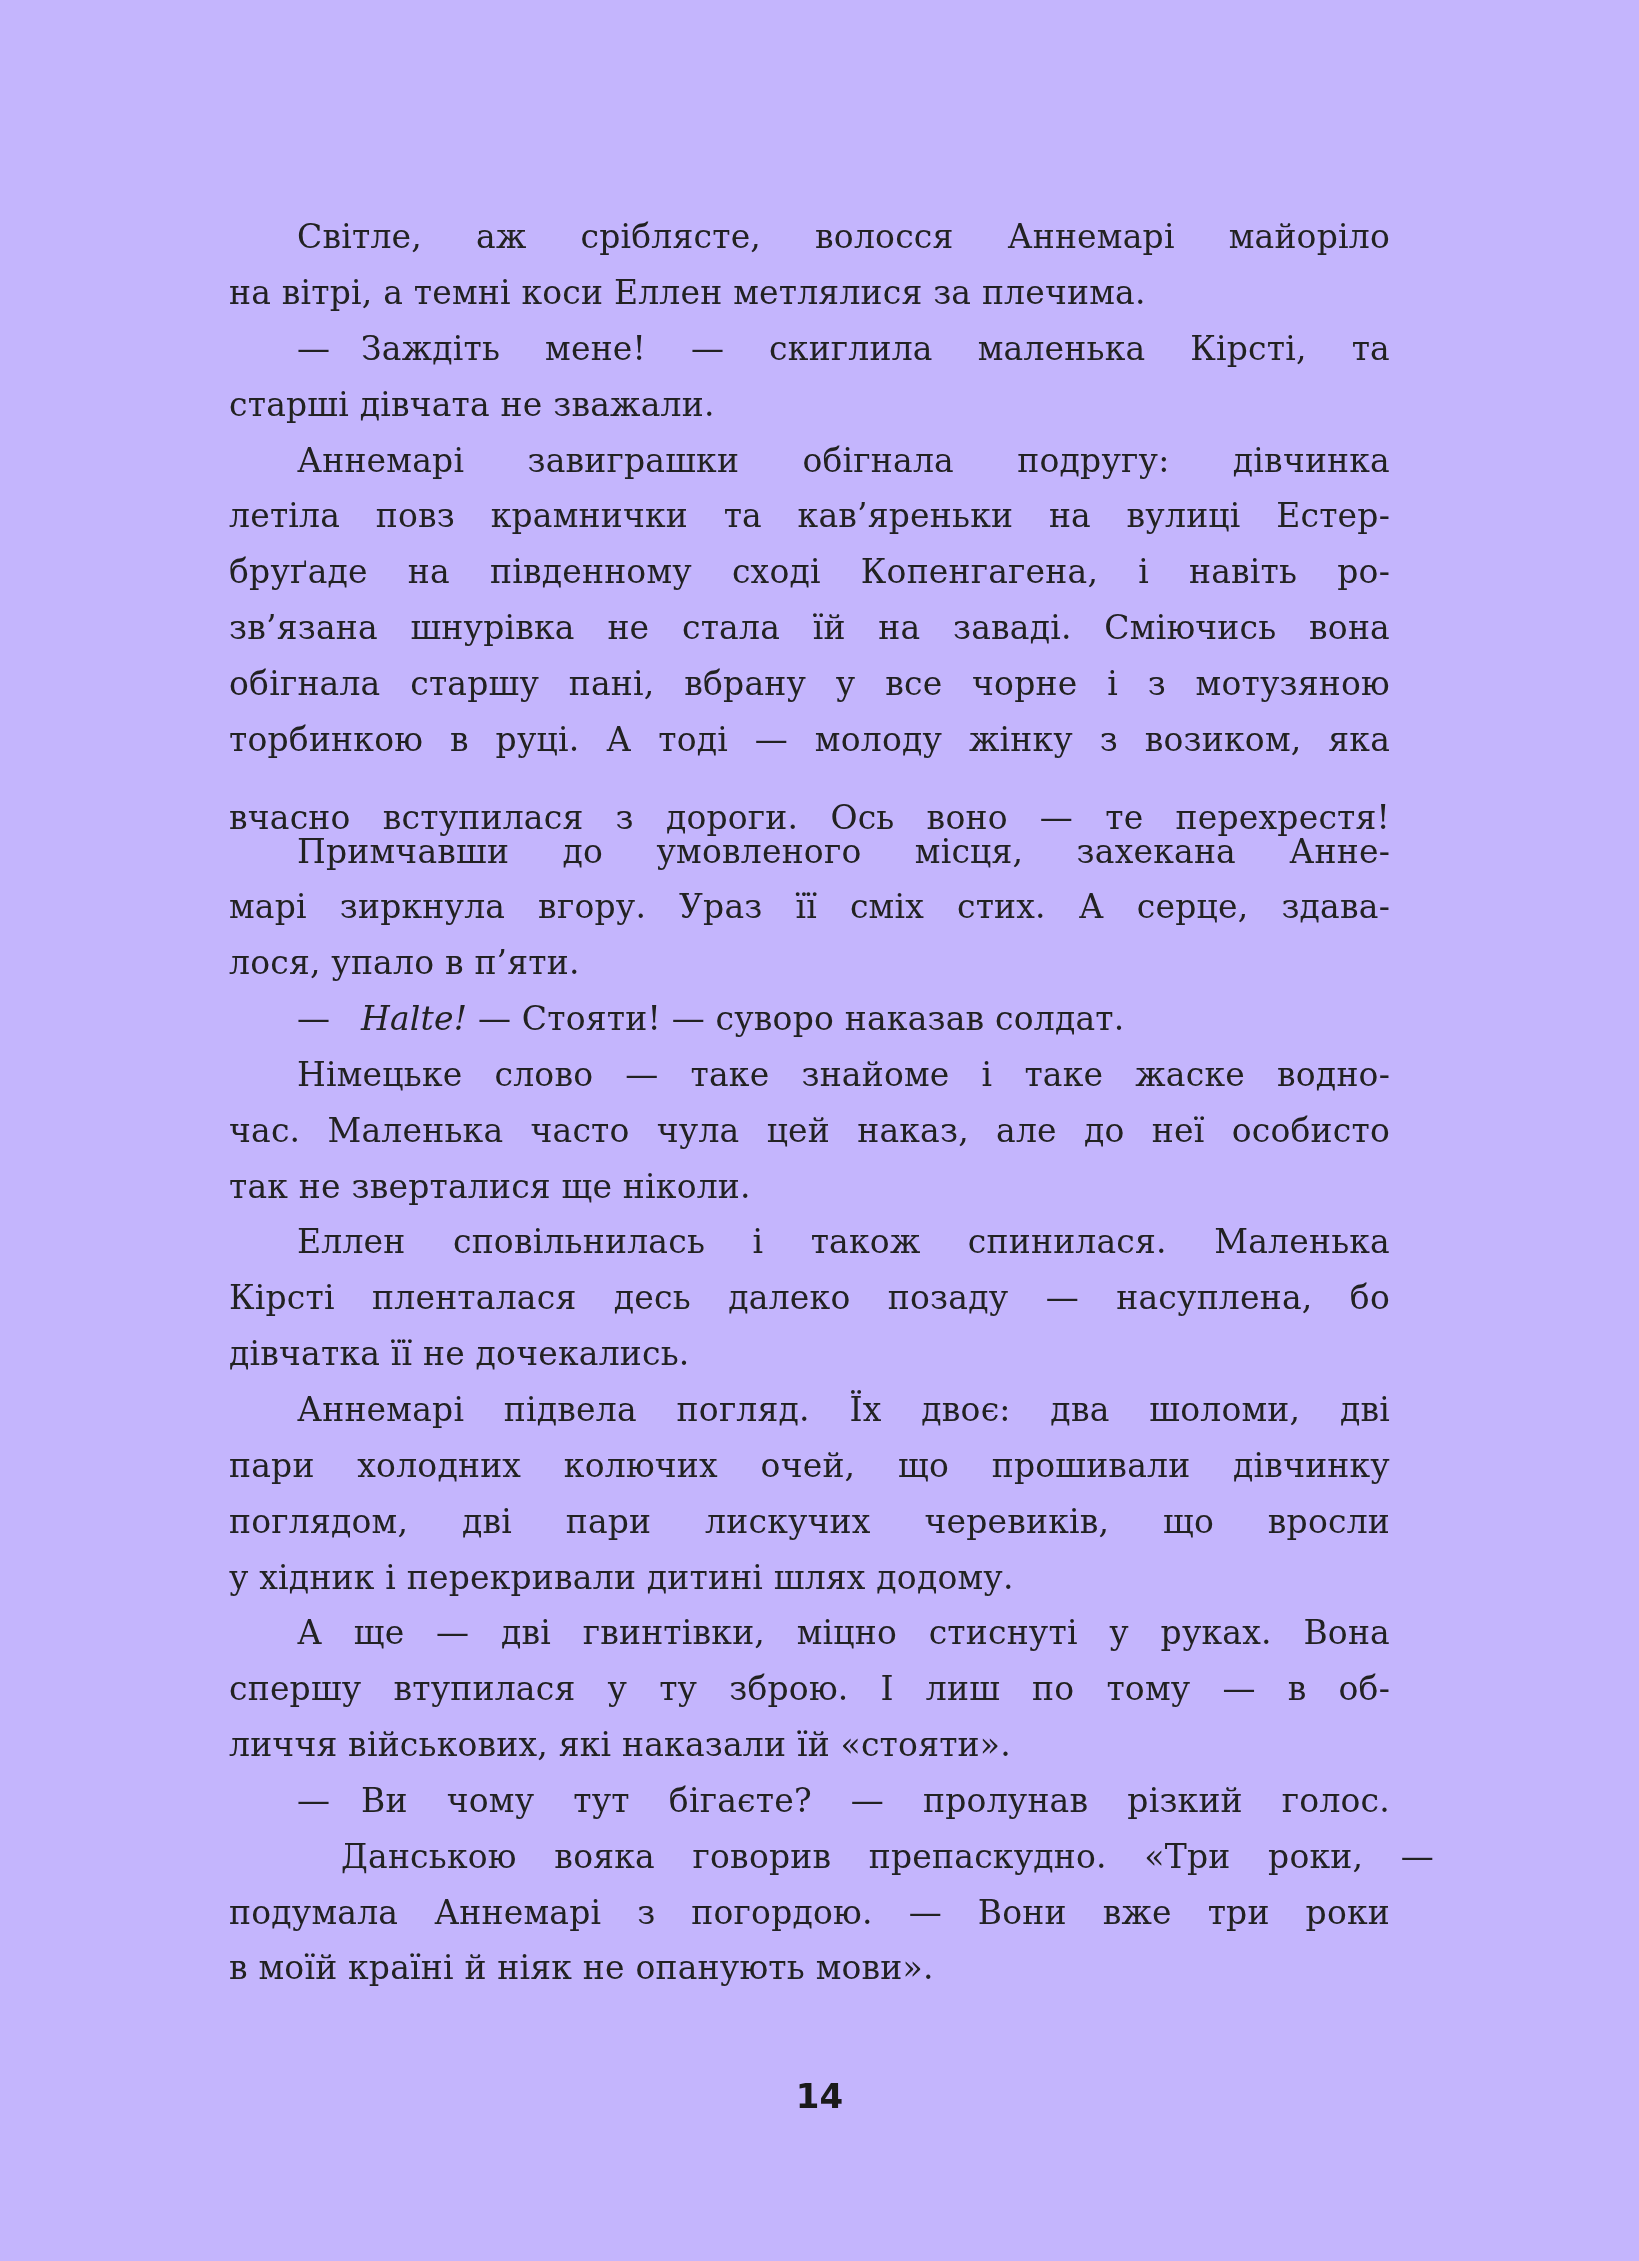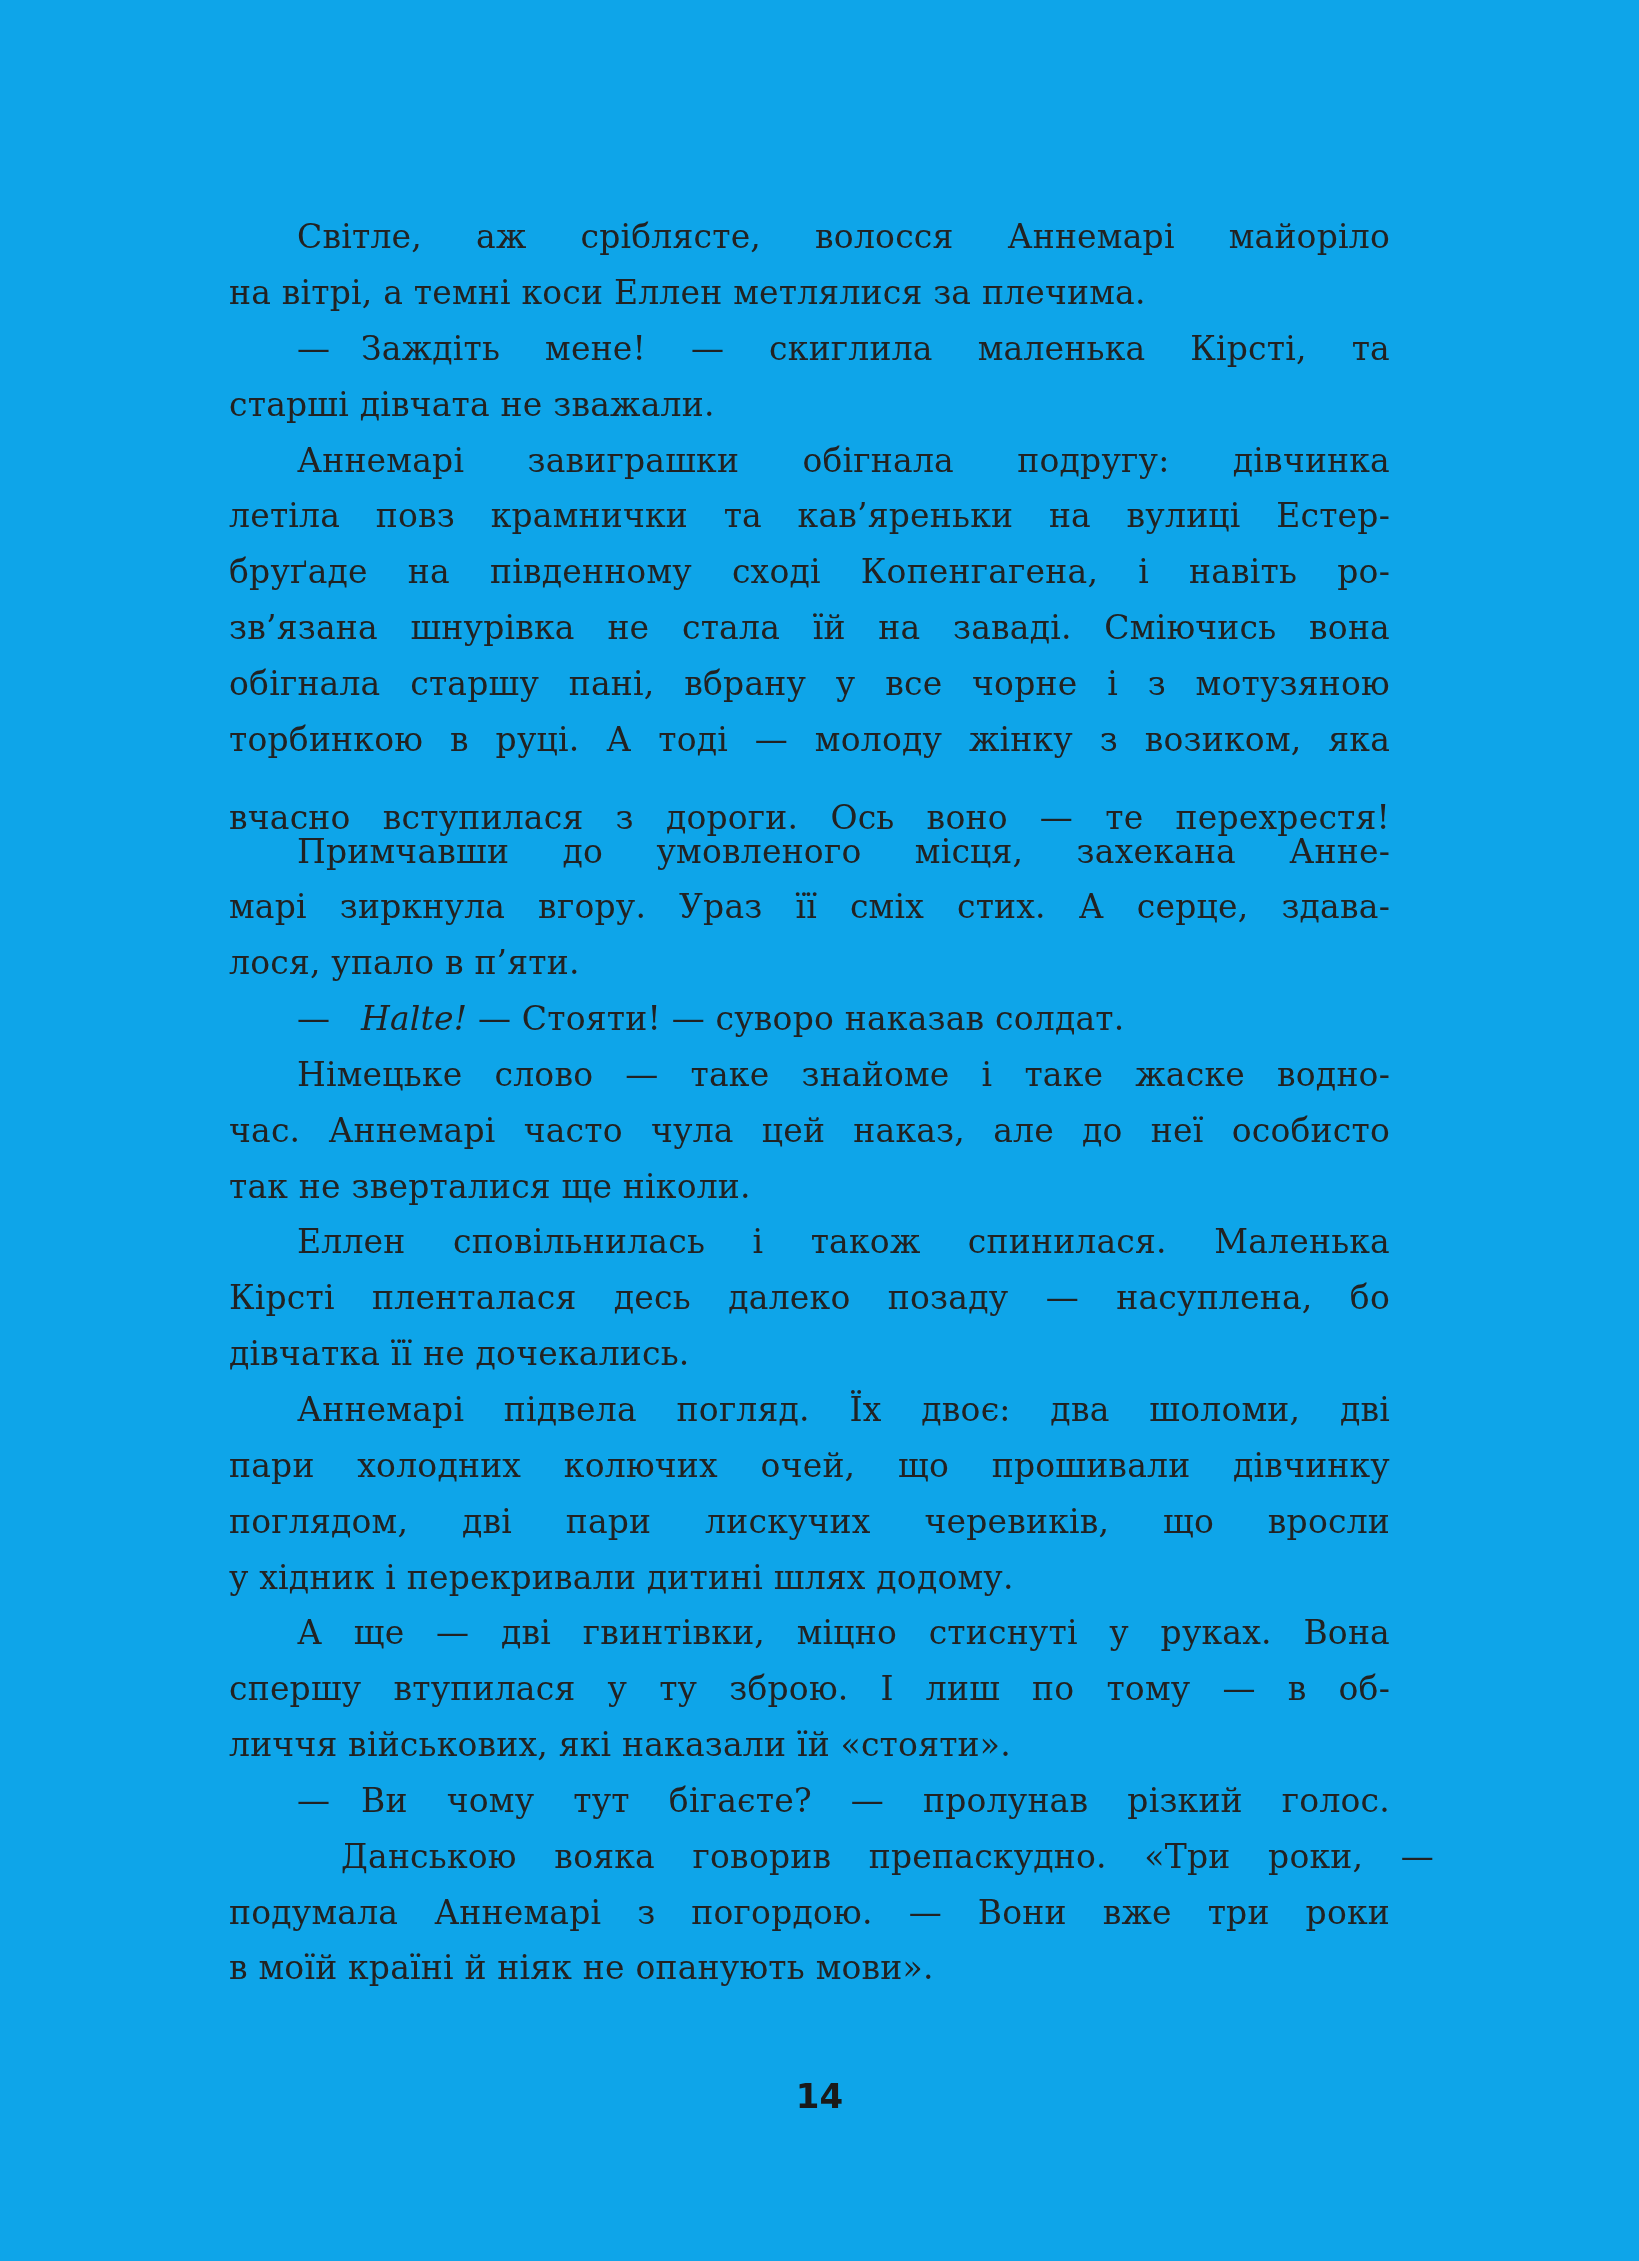--- a/index.html
+++ b/index.html
@@ -1,17 +1,17 @@
 <!DOCTYPE html>
 <html style="font-size:13.7px"><head>
 <meta charset="utf-8">
 <style>
   html, body { margin: 0; padding: 0; background: #ffffff; }
   body { width: 1640px; height: 2261px; position: relative; overflow: hidden; }
-  .page { position: absolute; left: 0; top: 0; width: 1640px; height: 2261px; background: #0ea5e9; }
+  .page { position: absolute; left: 0; top: 0; width: 1640px; height: 2261px; background: #c4b5fd; }
   .text-block { position: absolute; left: 229px; top: 0; width: 1161px; }
   .line {
     position: absolute; left: 0; width: 1161px;
     font-family: "DejaVu Serif", "Liberation Serif", serif;
     font-size: 33px; line-height: 43px; height: 43px;
     color: #222222; white-space: nowrap; letter-spacing: 0.2px;
   }
   .line.just { text-align: justify; text-align-last: justify; white-space: normal; overflow: hidden; }
   .line.indent { left: 68px; width: 1093px; }
   .dash { display: inline-block; width: 38px; }
@@ -37,21 +37,21 @@
       <div class="line just" style="top: 550px;">бруґаде на південному сході Копенгагена, і навіть ро-</div>
       <div class="line just" style="top: 606px;">зв’язана шнурівка не стала їй на заваді. Сміючись вона</div>
       <div class="line just" style="top: 662px;">обігнала старшу пані, вбрану у все чорне і з мотузяною</div>
       <div class="line just" style="top: 718px;">торбинкою в руці. А тоді — молоду жінку з возиком, яка</div>
       <div class="line just" style="top: 796px;">вчасно вступилася з дороги. Ось воно — те перехрестя!</div>
       <div class="line indent just" style="top: 830px;">Примчавши до умовленого місця, захекана Анне-</div>
       <div class="line just" style="top: 885px;">марі зиркнула вгору. Ураз її сміх стих. А серце, здава-</div>
       <div class="line" style="top: 941px;">лося, упало в п’яти.</div>
       <div class="line indent" style="top: 997px;"><span class="dash">—</span><span class="dash-gap"></span><em>Halte!</em><span> — Стояти! — суворо наказав солдат.</span></div>
       <div class="line indent just" style="top: 1053px;">Німецьке слово — таке знайоме і таке жаске водно-</div>
-      <div class="line just" style="top: 1109px;">час. Аннемарі часто чула цей наказ, але до неї особисто</div>
+      <div class="line just" style="top: 1109px;">час. Маленька часто чула цей наказ, але до неї особисто</div>
       <div class="line" style="top: 1165px;">так не зверталися ще ніколи.</div>
       <div class="line indent just" style="top: 1220px;">Еллен сповільнилась і також спинилася. Маленька</div>
       <div class="line just" style="top: 1276px;">Кірсті пленталася десь далеко позаду — насуплена, бо</div>
       <div class="line" style="top: 1332px;">дівчатка її не дочекались.</div>
       <div class="line indent just" style="top: 1388px;">Аннемарі підвела погляд. Їх двоє: два шоломи, дві</div>
       <div class="line just" style="top: 1444px;">пари холодних колючих очей, що прошивали дівчинку</div>
       <div class="line just" style="top: 1500px;">поглядом, дві пари лискучих черевиків, що вросли</div>
       <div class="line" style="top: 1556px;">у хідник і перекривали дитині шлях додому.</div>
       <div class="line indent just" style="top: 1611px;">А ще — дві гвинтівки, міцно стиснуті у руках. Вона</div>
       <div class="line just" style="top: 1667px;">спершу втупилася у ту зброю. І лиш по тому — в об-</div>

